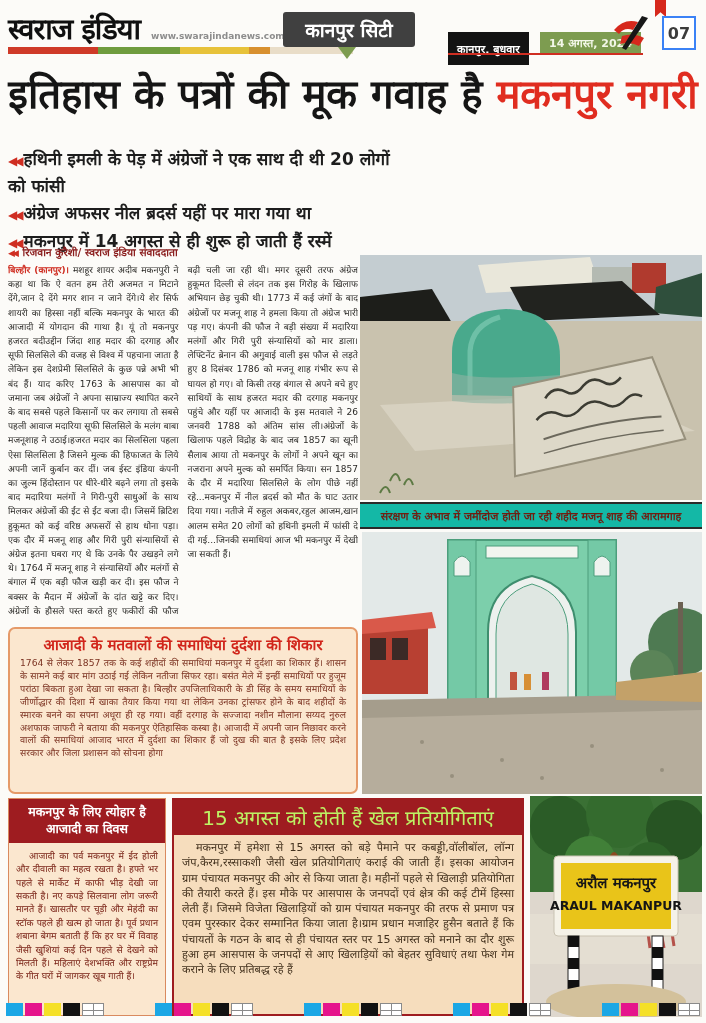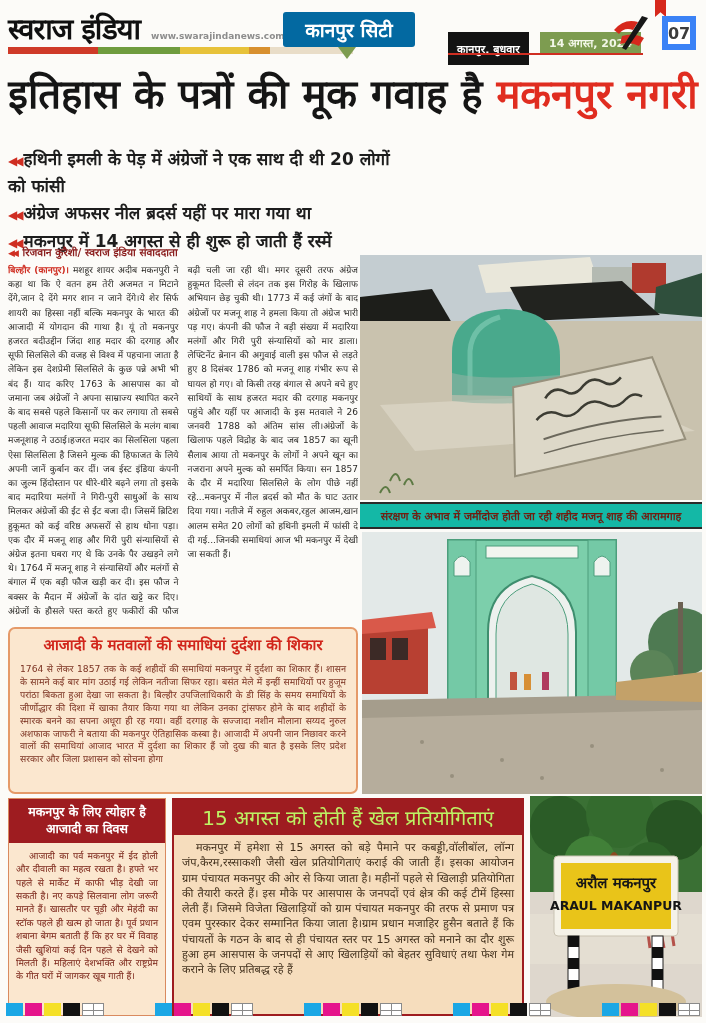--- a/index.html
+++ b/index.html
@@ -5,33 +5,33 @@
   html,body{margin:0;padding:0;background:#e8e6e1;}
   *{box-sizing:border-box;font-family:"DejaVu Sans",sans-serif;}
   #page{position:relative;width:706px;height:1023px;background:#fcfbf8;margin:0 auto;overflow:hidden;}
 
   
   .masthead{position:absolute;left:8px;top:8px;}
   .masthead-title{font-size:29px;font-weight:bold;color:#101010;letter-spacing:-1px;display:inline-block;}
   .masthead-url{font-size:9px;color:#8d8d8d;font-weight:bold;display:inline-block;margin-left:6px;}
   .masthead-bar{position:absolute;left:8px;top:47px;width:345px;height:7px;
     background:linear-gradient(90deg,#cf3a28 0 26%,#6f9c3e 26% 50%,#e7c23a 50% 70%,#d8902f 70% 76%,#e9ddc8 76% 100%);}
-  .edition-badge{position:absolute;left:283px;top:12px;width:132px;height:35px;background:#0369a1;
+  .edition-badge{position:absolute;left:283px;top:12px;width:132px;height:35px;background:#404040;
     color:#fff;font-size:19px;font-weight:bold;display:flex;align-items:center;justify-content:center;border-radius:3px;}
   .edition-pointer{position:absolute;left:338px;top:47px;width:0;height:0;
     border-left:9px solid transparent;border-right:9px solid transparent;border-top:12px solid #7d9c50;}
   .badge-black{position:absolute;left:448px;top:32px;background:#131313;color:#fff;
     font-size:11px;font-weight:bold;padding:9px 9px;}
   .badge-green{position:absolute;left:540px;top:32px;background:#7d9c50;color:#f3f7e8;
     font-size:11px;font-weight:bold;padding:3px 9px;}
   .badge-underline{position:absolute;left:448px;top:53px;width:195px;height:2px;background:#cf2e22;}
   .brand-logo{position:absolute;left:608px;top:14px;}
   .bookmark{position:absolute;left:655px;top:0;width:11px;height:17px;background:#d6281c;
     clip-path:polygon(0 0,100% 0,100% 100%,50% 72%,0 100%);}
-  .pagenum{position:absolute;left:662px;top:16px;width:34px;height:34px;border:6px solid #3b82f6;background:#fff;
+  .pagenum{position:absolute;left:662px;top:16px;width:34px;height:34px;border:2px solid #3b82f6;background:#fff;
     color:#3c3c3c;font-size:16px;font-weight:bold;display:flex;align-items:center;justify-content:center;}
 
   
   .headline{position:absolute;left:2px;top:64px;width:702px;text-align:center;
     font-size:40px;font-weight:bold;color:#151515;line-height:1.5;white-space:nowrap;}
   .headline .red{color:#e02d20;}
 
   
   .highlights{position:absolute;left:8px;top:146px;width:398px;}
   .hl-item{font-size:17px;font-weight:bold;color:#1d1d1d;line-height:1.6;}
@@ -50,21 +50,21 @@
   .caption1{position:absolute;left:360px;top:502px;width:342px;text-align:center;
     font-size:11px;font-weight:bold;color:#6e1f12;border-top:2px solid #2a2a2a;border-bottom:2px solid #2a2a2a;
     padding:4px 2px;background:#14b8a6;}
   .photo2{position:absolute;left:362px;top:532px;width:340px;height:262px;}
   .photo3{position:absolute;left:530px;top:796px;width:172px;height:221px;}
   svg{display:block;}
 
   
   .box1{position:absolute;left:8px;top:627px;width:350px;height:167px;background:#fbe7cf;
     border:2px solid #e59a69;border-radius:7px;padding:5px 10px;}
-  .box1-title{text-align:center;font-size:15px;font-weight:bold;color:#d1251b;margin-bottom:9px;}
+  .box1-title{text-align:center;font-size:15px;font-weight:bold;color:#d1251b;margin-bottom:3px;}
   .box1-body{font-size:9.2px;line-height:12.9px;color:#7c3322;text-align:justify;}
 
   
   .box2{position:absolute;left:8px;top:798px;width:158px;height:218px;background:#fbe7cf;border:1px solid #d98a5f;}
   .box2-header{background:#9e1c20;color:#fff;font-size:12.5px;font-weight:bold;text-align:center;
     padding:5px 4px;line-height:1.35;}
   .box2-body{padding:6px 7px;font-size:9.2px;line-height:13.4px;color:#7a2317;text-align:justify;text-indent:13px;}
 
   
   .box3{position:absolute;left:172px;top:798px;width:352px;height:218px;border:2px solid #9e1c20;background:#f6ddbd;}

